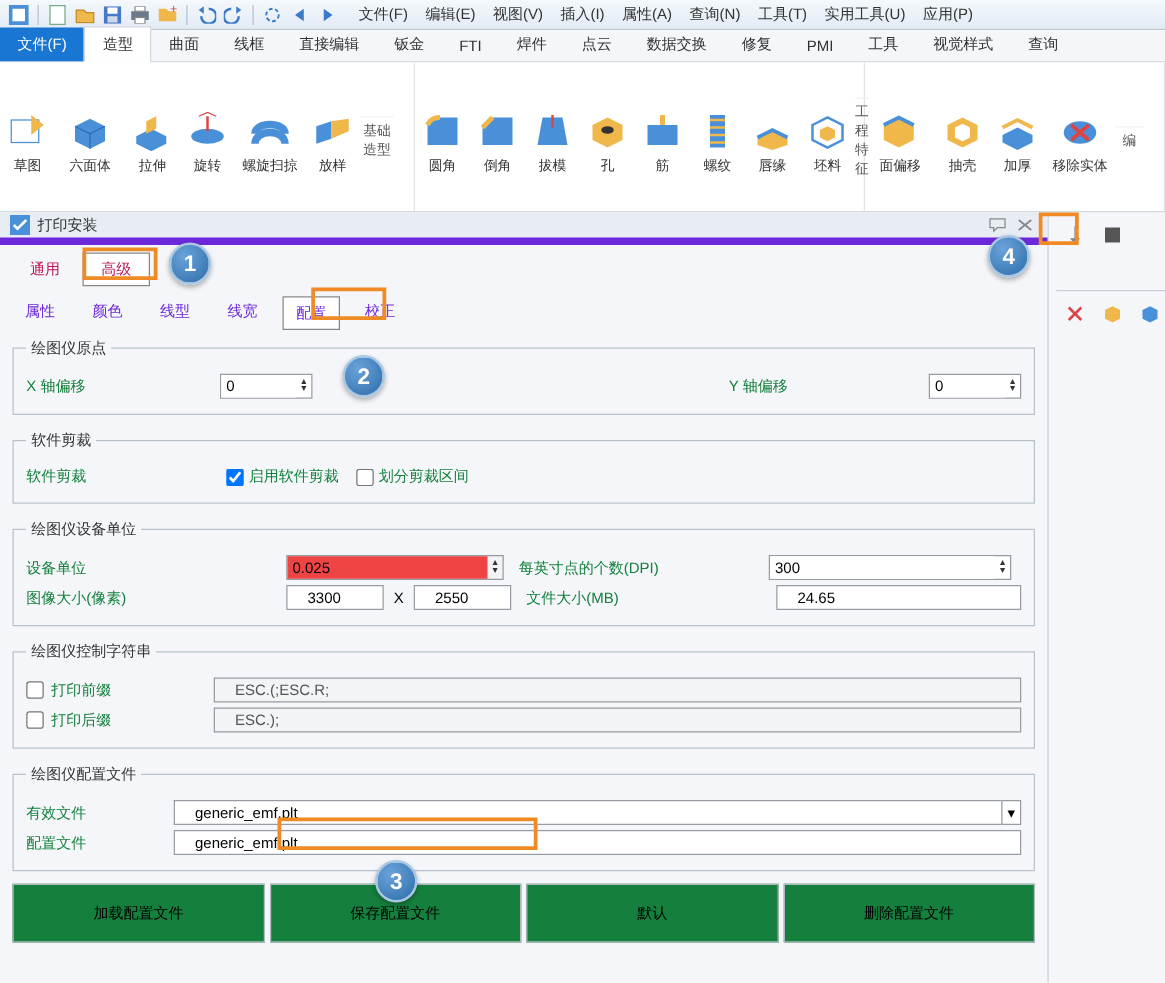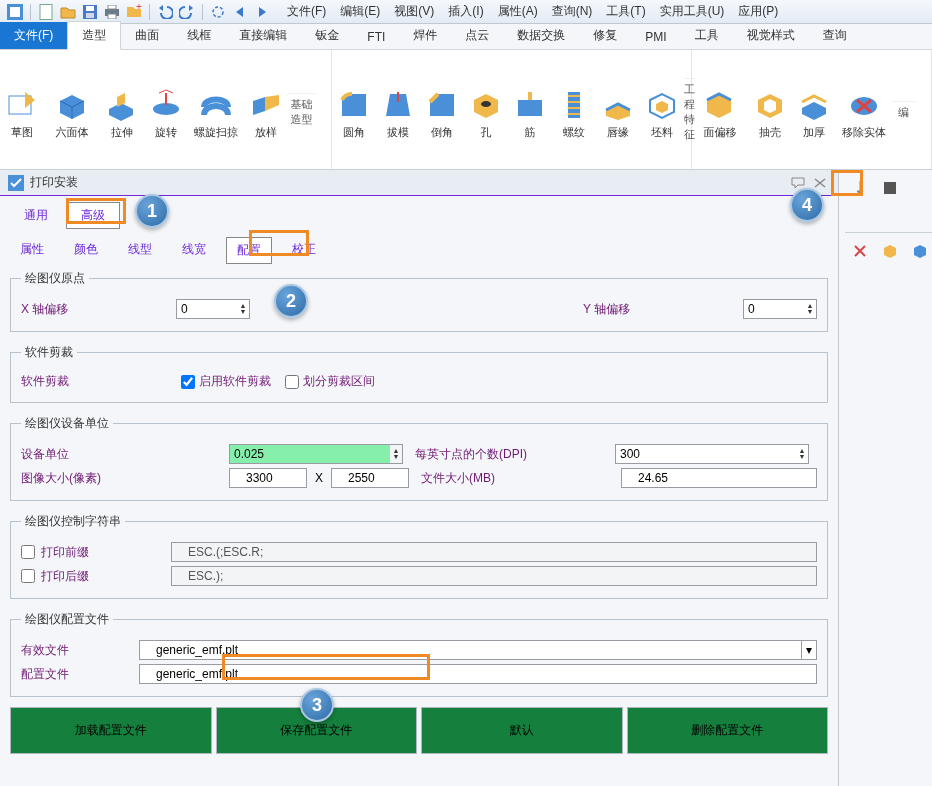--- a/index.html
+++ b/index.html
@@ -24,36 +24,36 @@
 .ribbon-items { display: flex; flex: 1; }
 .ribbon-item { width: 44px; display: flex; flex-direction: column; align-items: center; padding-top: 4px; cursor: default; }
 .ribbon-item.wide { width: 56px; }
 .ribbon-ico { width: 36px; height: 36px; display: flex; align-items: center; justify-content: center; }
 .ribbon-label { font-size: 11px; color: #333; margin-top: 2px; text-align: center; }
 .ribbon-grouplabel { font-size: 11px; color: #555; padding: 3px 0; width: 100%; text-align: center; border-top: 1px solid #eef1f4; }
 
 
 .work-area { display: flex; height: 616px; }
 .panel { width: 864px; background: #f4f6f9; border-right: 1px solid #c0c8d0; display: flex; flex-direction: column; }
-.panel-header { height: 26px; background: #e8edf3; border-bottom: 1px solid #6d28d9; display: flex; align-items: center; padding: 0 8px; }
+.panel-header { height: 26px; background: #e8edf3; border-bottom: 6px solid #6d28d9; display: flex; align-items: center; padding: 0 8px; }
 .panel-header .ph-ico { width: 16px; height: 16px; margin-right: 6px; }
 .panel-header .ph-title { flex: 1; color: #333; }
 .panel-header .ph-btn { width: 20px; height: 20px; display: flex; align-items: center; justify-content: center; margin-left: 2px; cursor: pointer; }
 
 .top-subtabs { display: flex; align-items: center; padding: 6px 10px 0 10px; gap: 4px; }
-.subtab { padding: 4px 14px; color: #6d28d9; cursor: default; }
+.subtab { padding: 4px 14px; color: #be185d; cursor: default; }
 .subtab.boxed { border: 1px solid #888; background: #fff; }
 .subtabs2 { display: flex; padding: 8px 10px 0 10px; gap: 10px; }
 .subtab2 { padding: 4px 10px; color: #6d28d9; }
 .subtab2.boxed { border: 1px solid #888; background: #fff; }
 
 fieldset { border: 1px solid #b8c2cc; margin: 6px 10px; padding: 8px 10px; }
 legend { font-size: 12px; color: #333; padding: 0 4px; }
 .row { display: flex; align-items: center; margin: 4px 0; }
-.row label { color: #701a75; }
+.row label { color: #15803d; }
 .w-lab { width: 200px; }
 .spinner { display: flex; align-items: center; border: 1px solid #969ca2; background: #fff; }
 .spinner input { border: none; outline: none; padding: 2px 4px; width: 60px; font-size: 12px; font-family: inherit; }
 .spinner .arrows { width: 12px; display: flex; flex-direction: column; line-height: 6px; font-size: 7px; color: #333; text-align: center; }
 .txtfield { border: 1px solid #969ca2; background: #fff; padding: 2px 16px; font-size: 12px; font-family: inherit; }
 .txtfield.ro { background: #f2f4f6; color: #555; }
 .cb { width: 14px; height: 14px; vertical-align: middle; }
 
 .btnrow { display: flex; gap: 4px; padding: 4px 10px; }
 .actbtn { flex: 1; border: 1px solid #aeb6be; background: #15803d; padding: 14px 0; text-align: center; cursor: pointer; font-family: inherit; font-size: 12px; }
@@ -237,34 +237,34 @@
             <svg width="32" height="30">
               <path d="M4 26V10a10 10 0 0 1 10-6h14v22z" fill="#4a90d9"></path>
               <path d="M4 10a10 10 0 0 1 10-6" fill="none" stroke="#f0b84a" stroke-width="4"></path>
             </svg>
           </div>
           <div class="ribbon-label">圆角</div>
         </div>
       <div class="ribbon-item">
           <div class="ribbon-ico">
             <svg width="32" height="30">
+              <path d="M4 26V12l8-8h16v22z" fill="#4a90d9"></path>
+              <path d="M4 12l8-8" stroke="#f0b84a" stroke-width="4"></path>
+            </svg>
+          </div>
+          <div class="ribbon-label">倒角</div>
+        </div>
+      <div class="ribbon-item">
+          <div class="ribbon-ico">
+            <svg width="32" height="30">
               <path d="M8 4h16l4 22H4z" fill="#4a90d9"></path>
               <path d="M16 2v10" stroke="#d44" stroke-width="2"></path>
             </svg>
           </div>
           <div class="ribbon-label">拔模</div>
-        </div>
-      <div class="ribbon-item">
-          <div class="ribbon-ico">
-            <svg width="32" height="30">
-              <path d="M4 26V12l8-8h16v22z" fill="#4a90d9"></path>
-              <path d="M4 12l8-8" stroke="#f0b84a" stroke-width="4"></path>
-            </svg>
-          </div>
-          <div class="ribbon-label">倒角</div>
         </div>
       <div class="ribbon-item">
           <div class="ribbon-ico">
             <svg width="32" height="30">
               <path d="M4 10l12-6 12 6v12l-12 6-12-6z" fill="#f0b84a"></path>
               <ellipse cx="16" cy="14" rx="5" ry="3" fill="#333"></ellipse>
             </svg>
           </div>
           <div class="ribbon-label">孔</div>
         </div>
@@ -411,21 +411,21 @@
         <input type="checkbox" class="cb" style="">
         <label style="margin-left:4px">划分剪裁区间</label>
       </div>
     </fieldset>
 
     <fieldset>
       <legend>绘图仪设备单位</legend>
       <div class="row">
         <label style="width:208px">设备单位</label>
         <div class="spinner" style="background:#f2f4f6">
-            <input class="ro" style="width: 160px; background: #86efac;" readonly="" value="0.025">
+            <input class="ro" style="width: 160px; background: #ef4444;" readonly="" value="0.025">
             <div class="arrows">▲<br>▼</div>
           </div>
         <label style="width:200px;margin-left:12px">每英寸点的个数(DPI)</label>
         <div class="spinner">
             <input style="width: 180px;" value="300">
             <div class="arrows">▲<br>▼</div>
           </div>
       </div>
       <div class="row">
         <label style="width:208px">图像大小(像素)</label>

